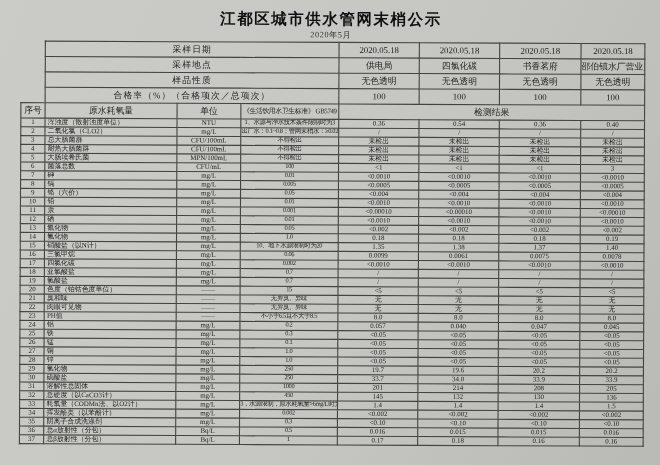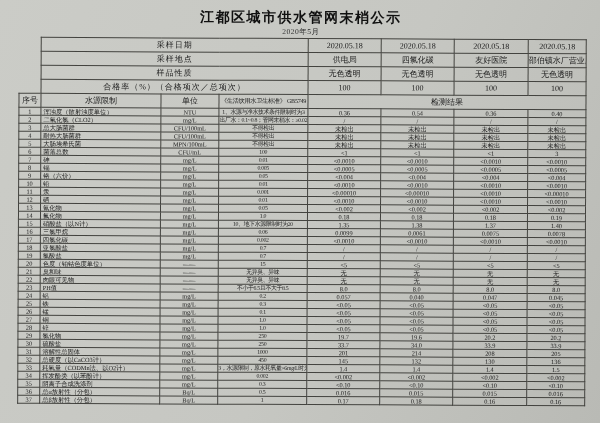--- a/index.html
+++ b/index.html
@@ -64,21 +64,21 @@
     <td>2020.05.18</td>
     <td>2020.05.18</td>
     <td>2020.05.18</td>
     <td>2020.05.18</td>
   </tr>
         <tr>
     <td class="nob"></td>
     <td class="lbl" colspan="3">采样地点</td>
     <td>供电局</td>
     <td>四氯化碳</td>
-    <td>友好医院</td>
+    <td>书香茗府</td>
     <td>邵伯镇水厂营业所</td>
   </tr>
         <tr>
     <td class="nob"></td>
     <td class="lbl" colspan="3">样品性质</td>
     <td>无色透明</td>
     <td>无色透明</td>
     <td>无色透明</td>
     <td>无色透明</td>
   </tr>
@@ -87,21 +87,21 @@
     <td class="lbl" colspan="3">合格率（%）（合格项次／总项次）</td>
     <td>100</td>
     <td>100</td>
     <td>100</td>
     <td>100</td>
   </tr>
       </tbody>
     <tbody>
       <tr class="colhead">
         <td>序号</td>
-        <td>水源限制</td>
+        <td>原水耗氧量</td>
         <td>单位</td>
         <td class="stdh">《生活饮用水卫生标准》 GB5749</td>
         <td colspan="4">检测结果</td>
       </tr>
     </tbody>
     <tbody id="rows-body">
         <tr>
     <td class="no">1</td>
     <td class="item">浑浊度（散射浊度单位）</td>
     <td class="unit">NTU</td>

